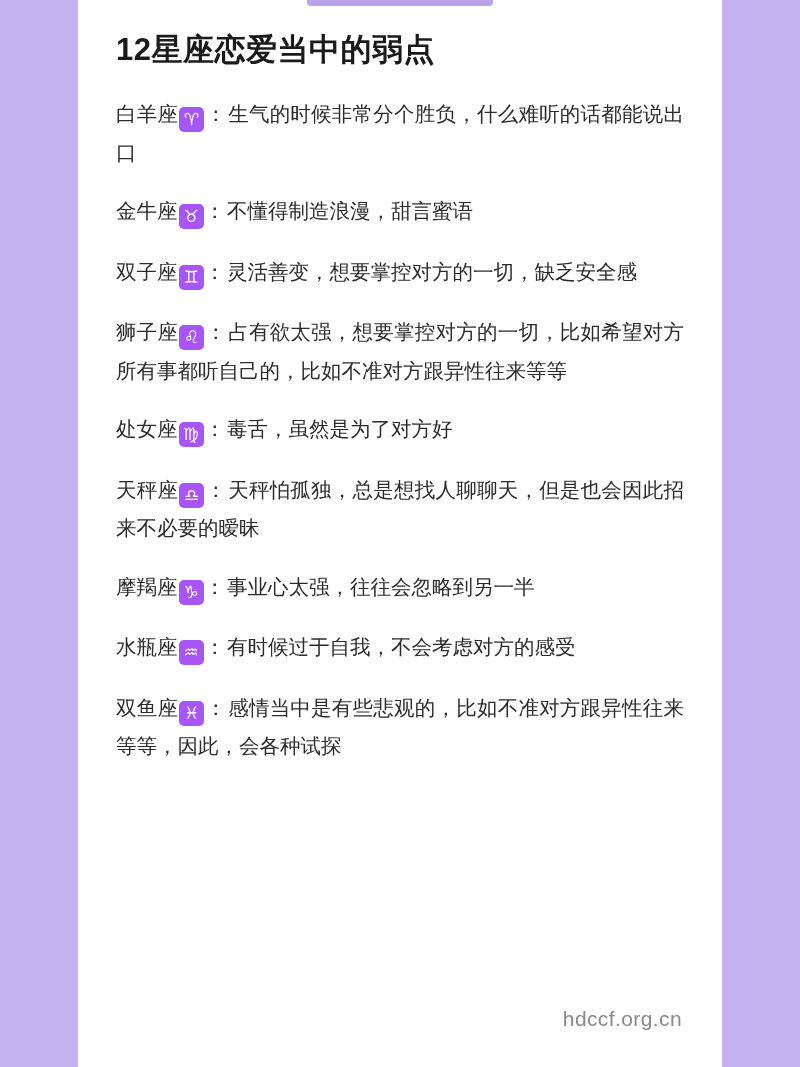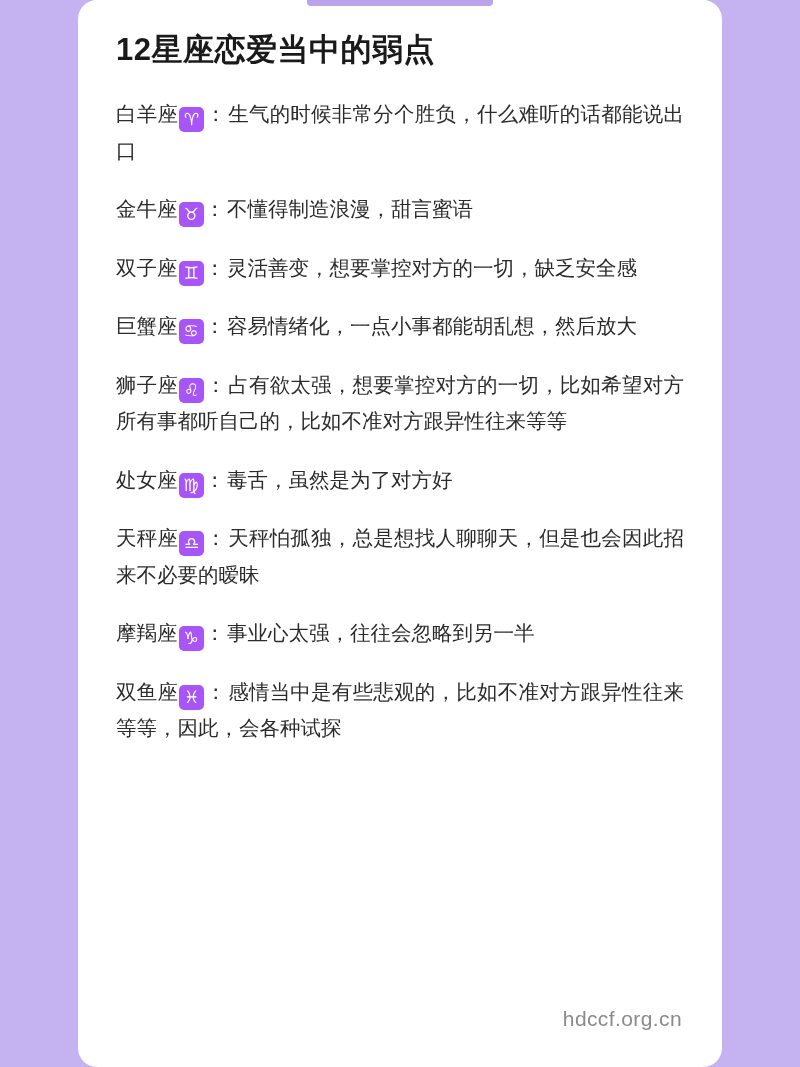--- a/index.html
+++ b/index.html
@@ -17,21 +17,20 @@
   .page {
     position: absolute;
     left: 78px;
     top: 0;
     width: 644px;
     height: 1067px;
     background: #ffffff;
     box-sizing: border-box;
     padding: 0 38px;
     overflow: hidden;
-    border-radius: 19px;
   }
   .top-strip {
     position: absolute;
     left: 50%;
     transform: translateX(-50%);
     top: 0;
     width: 186px;
     height: 6px;
     background: #b9a4ec;
     border-radius: 0 0 4px 4px;
@@ -48,20 +47,21 @@
   }
   .entry {
     margin-top: 22px;
     font-size: 20.5px;
     line-height: 1.78;
     color: #2b2b2b;
     text-align: justify;
   }
   .sign-name {
     white-space: nowrap;
+    font-family: Liberation Mono, monospace;
   }
   .glyph {
     display: inline-block;
     width: 25px;
     height: 25px;
     line-height: 25px;
     text-align: center;
     background: #a855f7;
     color: #ffffff;
     border-radius: 5px;
@@ -91,22 +91,22 @@
 
 <div class="page">
   <div class="top-strip"></div>
 
   <h1 class="title">12星座恋爱当中的弱点</h1>
 
   <div id="entries">
       <p class="entry"><span class="sign-name">白羊座</span><span class="glyph">♈</span><span class="colon">：</span><span class="desc">生气的时候非常分个胜负，什么难听的话都能说出口</span></p>
       <p class="entry"><span class="sign-name">金牛座</span><span class="glyph">♉</span><span class="colon">：</span><span class="desc">不懂得制造浪漫，甜言蜜语</span></p>
       <p class="entry"><span class="sign-name">双子座</span><span class="glyph">♊</span><span class="colon">：</span><span class="desc">灵活善变，想要掌控对方的一切，缺乏安全感</span></p>
-      <p class="entry"><span class="sign-name">巨蟹座</span><span class="glyph">♋</span><span class="colon">：</span><span class="desc">容易情绪化，一点小事都能胡乱想，然后放大</span></p>
       <p class="entry"><span class="sign-name">狮子座</span><span class="glyph">♌</span><span class="colon">：</span><span class="desc">占有欲太强，想要掌控对方的一切，比如希望对方所有事都听自己的，比如不准对方跟异性往来等等</span></p>
       <p class="entry"><span class="sign-name">处女座</span><span class="glyph">♍</span><span class="colon">：</span><span class="desc">毒舌，虽然是为了对方好</span></p>
       <p class="entry"><span class="sign-name">天秤座</span><span class="glyph">♎</span><span class="colon">：</span><span class="desc">天秤怕孤独，总是想找人聊聊天，但是也会因此招来不必要的暧昧</span></p>
       <p class="entry"><span class="sign-name">摩羯座</span><span class="glyph">♑</span><span class="colon">：</span><span class="desc">事业心太强，往往会忽略到另一半</span></p>
+      <p class="entry"><span class="sign-name">水瓶座</span><span class="glyph">♒</span><span class="colon">：</span><span class="desc">有时候过于自我，不会考虑对方的感受</span></p>
       <p class="entry"><span class="sign-name">双鱼座</span><span class="glyph">♓</span><span class="colon">：</span><span class="desc">感情当中是有些悲观的，比如不准对方跟异性往来等等，因此，会各种试探</span></p>
     </div>
 
   <div class="watermark">hdccf.org.cn</div>
 </div>
 
 </body></html>

